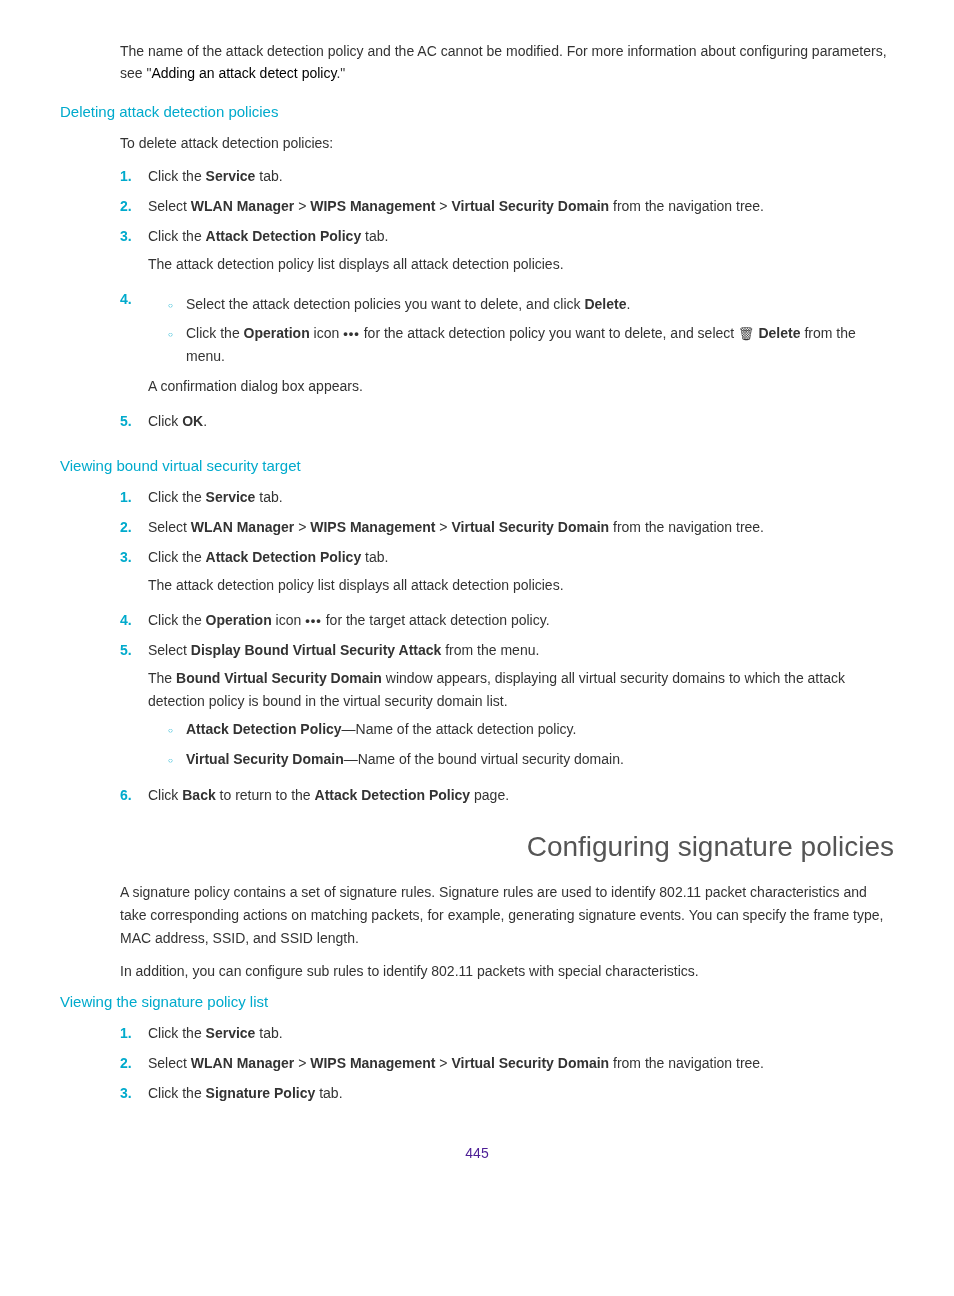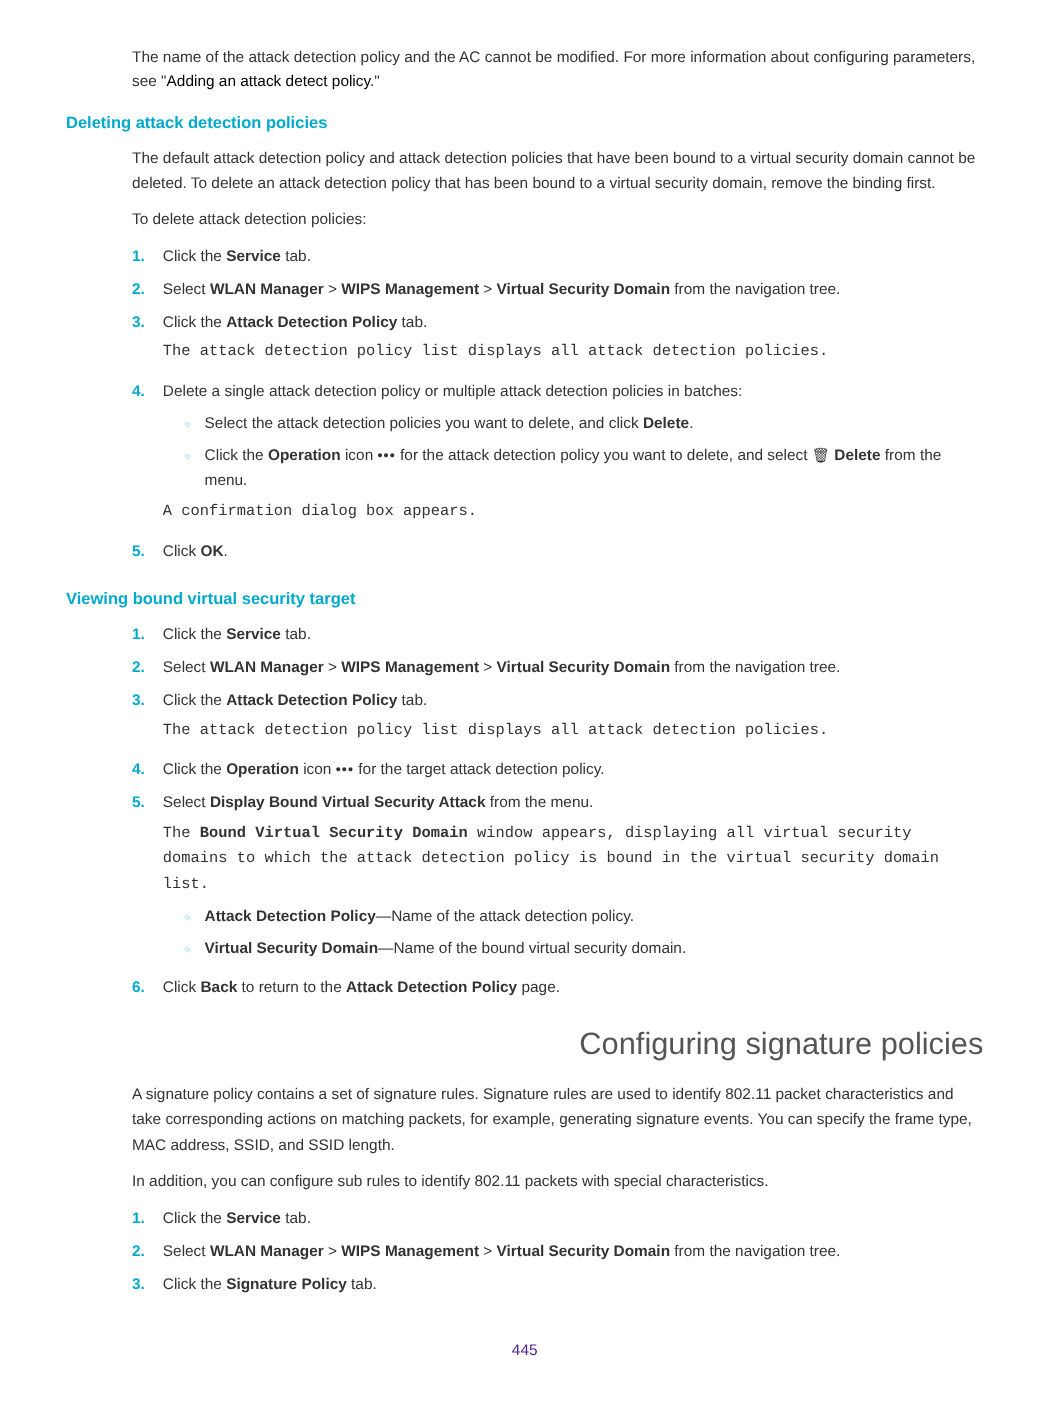--- a/index.html
+++ b/index.html
@@ -15,21 +15,21 @@
       padding: 40px 60px 60px 60px;
     }
     .intro-para {
       margin-bottom: 18px;
       line-height: 1.6;
       margin-left: 60px;
     }
     .section-heading {
       color: #00aacc;
       font-size: 15px;
-      font-weight: bold;
+      font-weight: normal;
       margin-bottom: 12px;
       margin-top: 4px;
     }
     .section-block {
       margin-bottom: 24px;
     }
     .body-para {
       margin-left: 60px;
       margin-bottom: 10px;
       line-height: 1.65;
@@ -53,21 +53,20 @@
       flex: 1;
     }
     .num-content b {
       font-weight: bold;
     }
     .sub-note {
       margin-left: 0px;
       margin-top: 5px;
       margin-bottom: 5px;
       line-height: 1.65;
-      font-family: Liberation Mono, monospace;
     }
     .bullet-list {
       margin-left: 20px;
       margin-top: 5px;
     }
     .bullet-item {
       display: flex;
       margin-bottom: 6px;
       line-height: 1.65;
     }
@@ -117,21 +116,20 @@
 
 <div class="page">
 
   <div class="intro-para">
     <span>The name of the attack detection policy and the AC cannot be modified. For more information about configuring parameters, see "</span><a href="#">Adding an attack detect policy</a><span>."</span>
   </div>
 
   <div class="section-block">
     <div class="section-heading">Deleting attack detection policies</div>
 
-    <div class="body-para">The default attack detection policy and attack detection policies that have been bound to a virtual security domain cannot be deleted. To delete an attack detection policy that has been bound to a virtual security domain, remove the binding first.</div>
     <div class="body-para">To delete attack detection policies:</div>
 
     <div class="numbered-list">
 
       <div class="numbered-item">
         <span class="num-label">1.</span>
         <span class="num-content">Click the <b>Service</b> tab.</span>
       </div>
 
       <div class="numbered-item">
@@ -143,21 +141,20 @@
         <span class="num-label">3.</span>
         <div class="num-content">
           <div>Click the <b>Attack Detection Policy</b> tab.</div>
           <div class="sub-note">The attack detection policy list displays all attack detection policies.</div>
         </div>
       </div>
 
       <div class="numbered-item">
         <span class="num-label">4.</span>
         <div class="num-content">
-          <div>Delete a single attack detection policy or multiple attack detection policies in batches:</div>
           <div class="bullet-list">
             <div class="bullet-item">
               <span class="bullet-dot">○</span>
               <span class="bullet-content">Select the attack detection policies you want to delete, and click <b>Delete</b>.</span>
             </div>
             <div class="bullet-item">
               <span class="bullet-dot">○</span>
               <span class="bullet-content">Click the <b>Operation</b> icon <span class="ops-icon">•••</span> for the attack detection policy you want to delete, and select <span class="trash-icon">🗑</span> <b>Delete</b> from the menu.</span>
             </div>
           </div>
@@ -226,20 +223,21 @@
 
     </div>
   </div>
 
   <div class="big-section-title">Configuring signature policies</div>
 
   <div class="body-para">A signature policy contains a set of signature rules. Signature rules are used to identify 802.11 packet characteristics and take corresponding actions on matching packets, for example, generating signature events. You can specify the frame type, MAC address, SSID, and SSID length.</div>
   <div class="body-para">In addition, you can configure sub rules to identify 802.11 packets with special characteristics.</div>
 
   <div class="section-block">
+    <div class="section-heading">Viewing the signature policy list</div>
 
     <div class="numbered-list">
 
       <div class="numbered-item">
         <span class="num-label">1.</span>
         <span class="num-content">Click the <b>Service</b> tab.</span>
       </div>
 
       <div class="numbered-item">
         <span class="num-label">2.</span>

